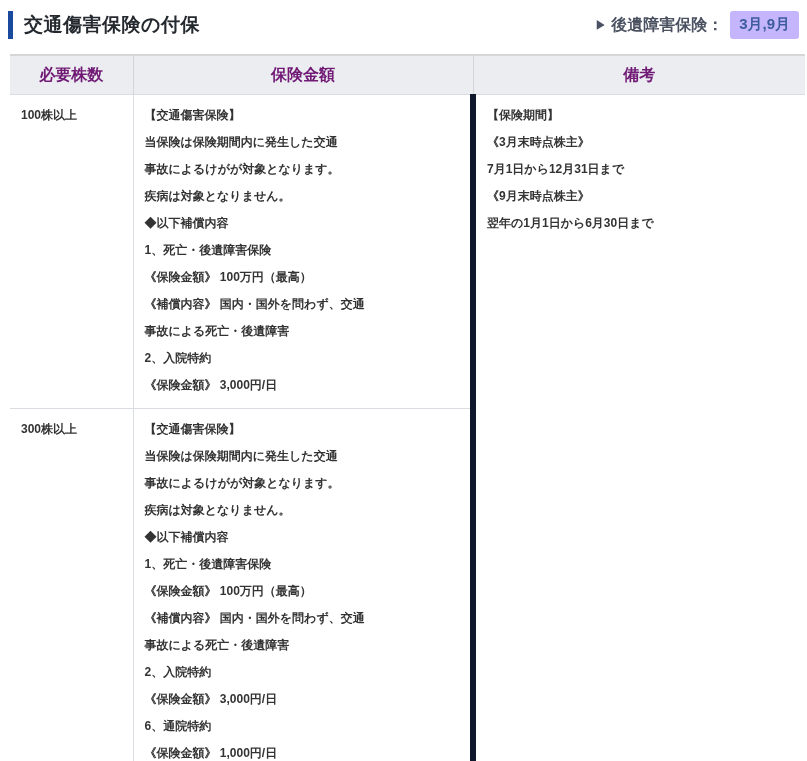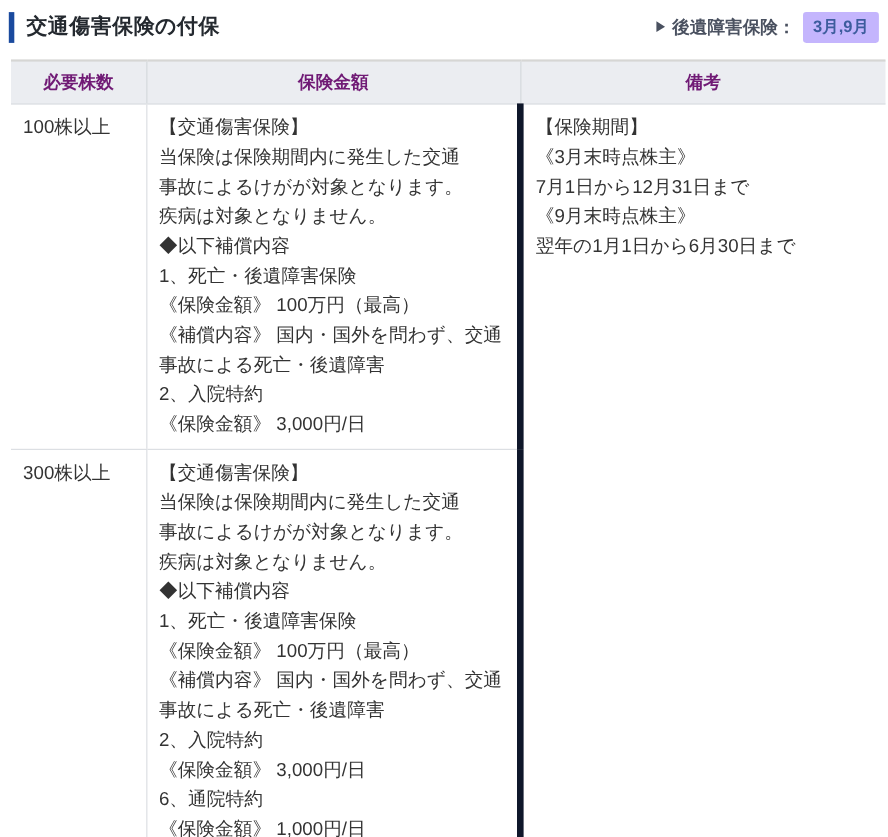--- a/index.html
+++ b/index.html
@@ -74,24 +74,25 @@
     color: #701a75;
     text-align: center;
     vertical-align: middle;
     border-top: 2px solid #d6d6d4;
     border-bottom: 1px solid #d9dce0;
   }
   thead th + th { border-left: 1px solid #d2d6da; }
 
   tbody td {
     vertical-align: top;
-    font-size: 17px;
+    font-size: 12px;
     line-height: 27px;
     color: #333333;
     padding: 7px 11px 9px 11px;
+    font-weight: bold;
   }
   td.benefit-cell { border-left: 1px solid #d9dce0; border-right: 6px solid #0f172a; }
   tbody tr.row-1 td.shares-cell,
   tbody tr.row-1 td.benefit-cell { border-bottom: 1px solid #d9dce0; }
   td.remarks-cell { border-left: none; }
 
   .text-line { white-space: nowrap; }
 </style>
 </head>
 <body>

